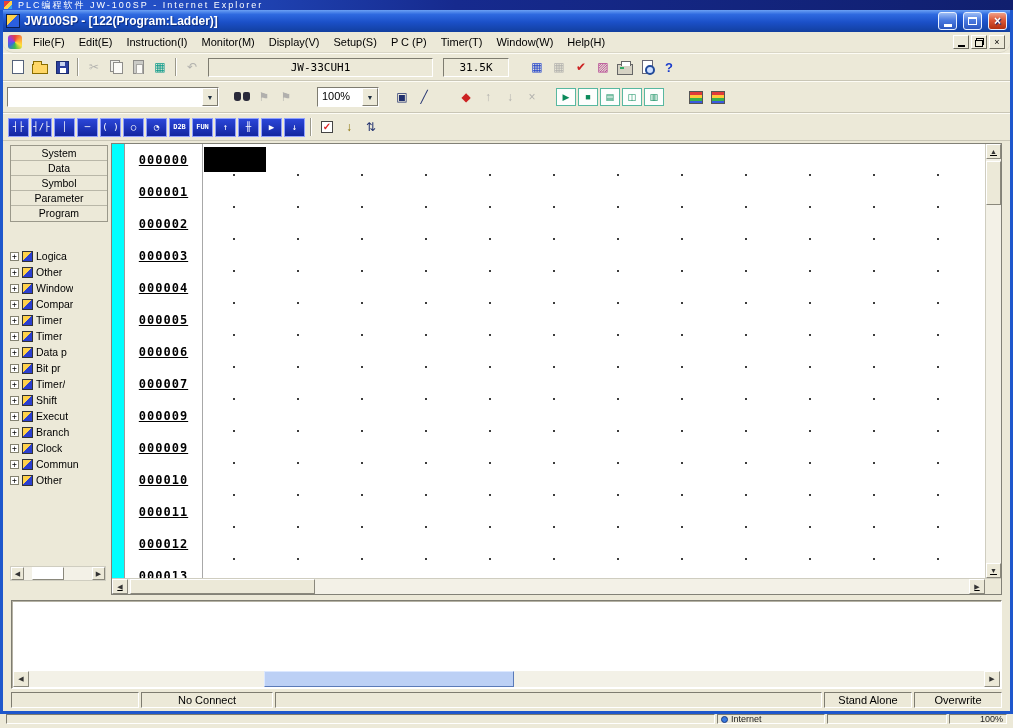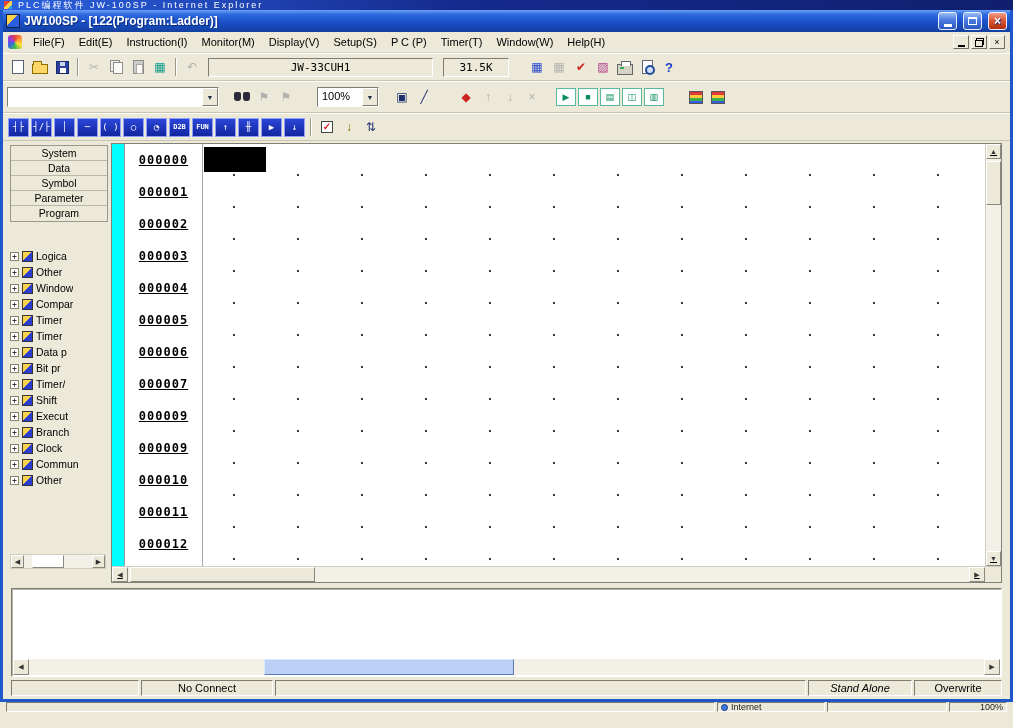--- a/index.html
+++ b/index.html
@@ -153,24 +153,24 @@
     position:relative; box-shadow:inset 1px 1px 0 #b5b2a4; }
   .output-hsb { position:absolute; left:1px; right:1px; bottom:1px; height:16px; display:flex; background:#f3f1e7; }
   .output-hsb .sb-btn { width:16px; height:100%; }
   .output-hsb .sb-thumb { top:0; bottom:0; left:235px; width:250px; background:#bcd0f5; border-color:#dce8ff #5a7ab8 #5a7ab8 #dce8ff; }
 
   
   .statusband { height:20px; flex:none; display:flex; gap:2px; padding:1px 8px 3px; background:#ece9d8; }
   .sp { border:1px solid; border-color:#7e7c70 #fff #fff #7e7c70; font-size:11px; color:#000;
     padding:1px 5px; display:flex; align-items:center; white-space:nowrap; overflow:hidden; }
   .sp-hint { width:382px; } .sp-a { width:128px; } .sp-conn { width:132px; justify-content:center; }
-  .sp-b { flex:1; } .sp-mode { width:104px; justify-content:center;font-style:italic; } .sp-ovr { width:88px; justify-content:center; }
-
-  
-  .taskstrip { height:26px; flex:none; background:#ece9d8; display:flex; gap:2px; padding:0 6px;
+  .sp-b { flex:1; } .sp-mode { width:88px; justify-content:center; } .sp-ovr { width:88px; justify-content:center; }
+
+  
+  .taskstrip { height:14px; flex:none; background:#ece9d8; display:flex; gap:2px; padding:0 6px;
     overflow:hidden; font-size:9px; line-height:9px; color:#222; align-items:flex-start; }
   .ts-seg { border:1px solid; border-color:#7e7c70 #fff #fff #7e7c70; height:10px; display:flex;
     align-items:flex-start; gap:3px; padding:0 3px; overflow:hidden; }
   .ts-fill { flex:1; }
   .ts-zone { width:108px; }
   .ts-gap { width:120px; }
   .ts-zoom { width:58px; justify-content:flex-end; }
   .globe { width:7px; height:7px; border-radius:50%; flex:none; background:#3a7ae0; border:1px solid #1a3a80; margin-top:1px; }
 </style>
 </head>

